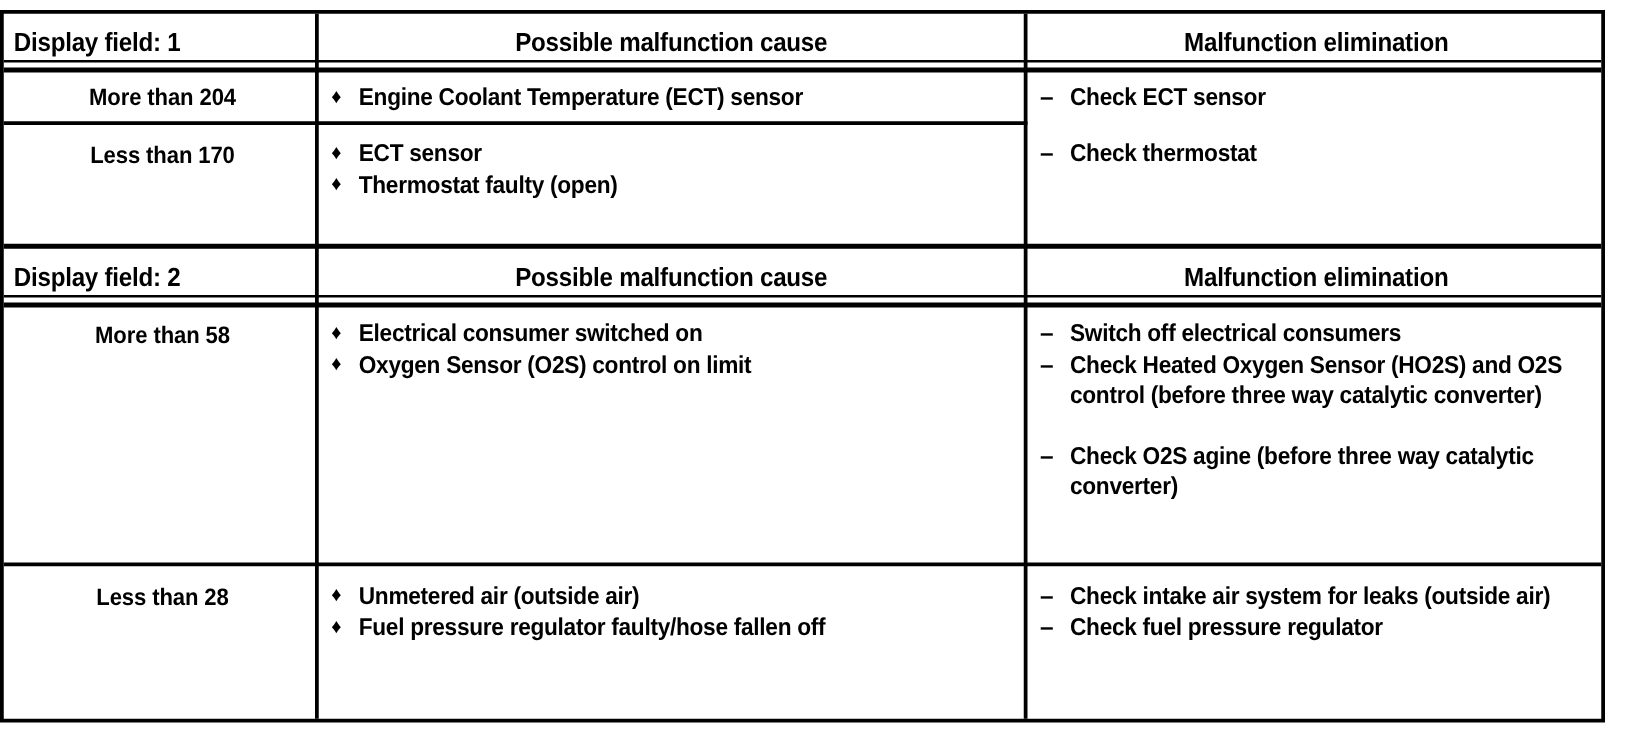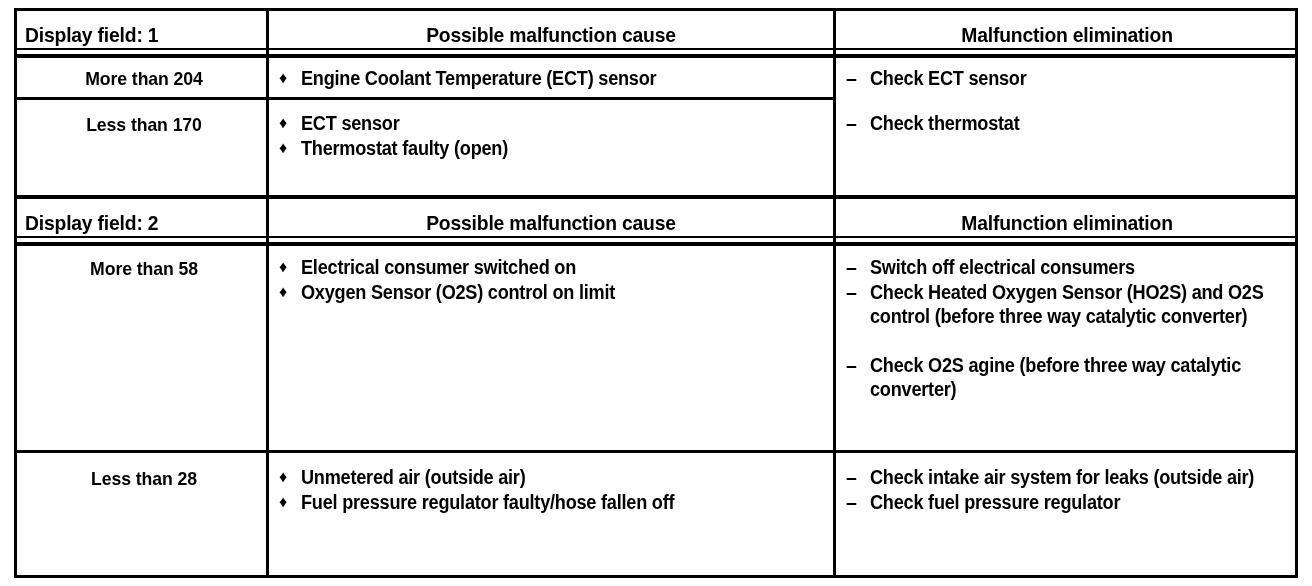--- a/index.html
+++ b/index.html
@@ -17,21 +17,21 @@
     position: relative;
     width: 1312px;
     height: 586px;
     background: #ffffff;
     overflow: hidden;
   }
 
   
   .table-frame {
     position: absolute;
-    left: 14px;
+    left: 0;
     top: 8px;
     width: 1284px;      
     height: 570px;      
     border: 3px solid #000;
     box-sizing: border-box;
   }
 
   
   .vrule {
     position: absolute;

